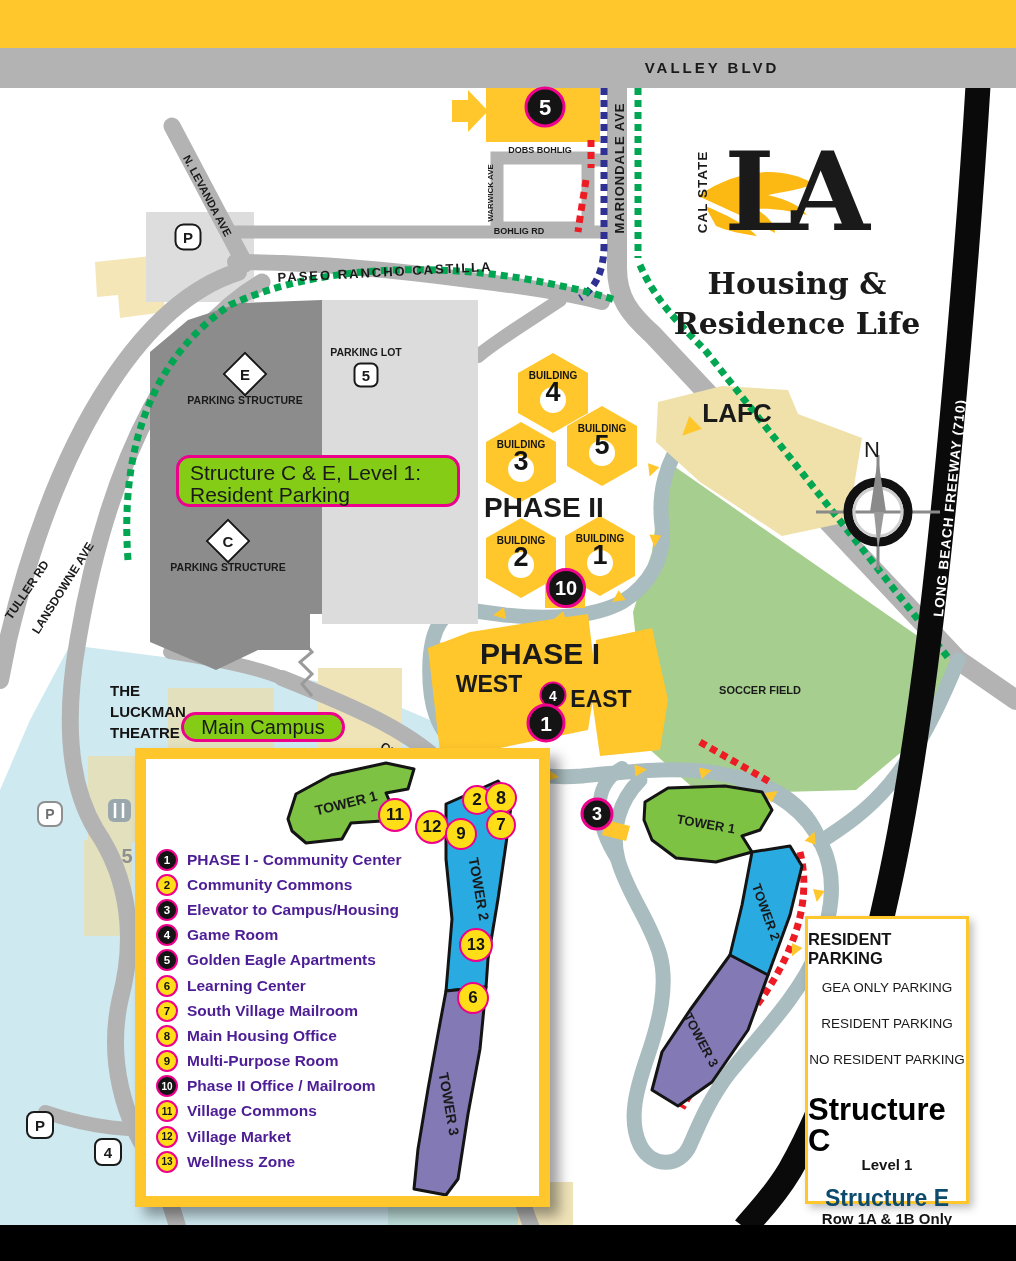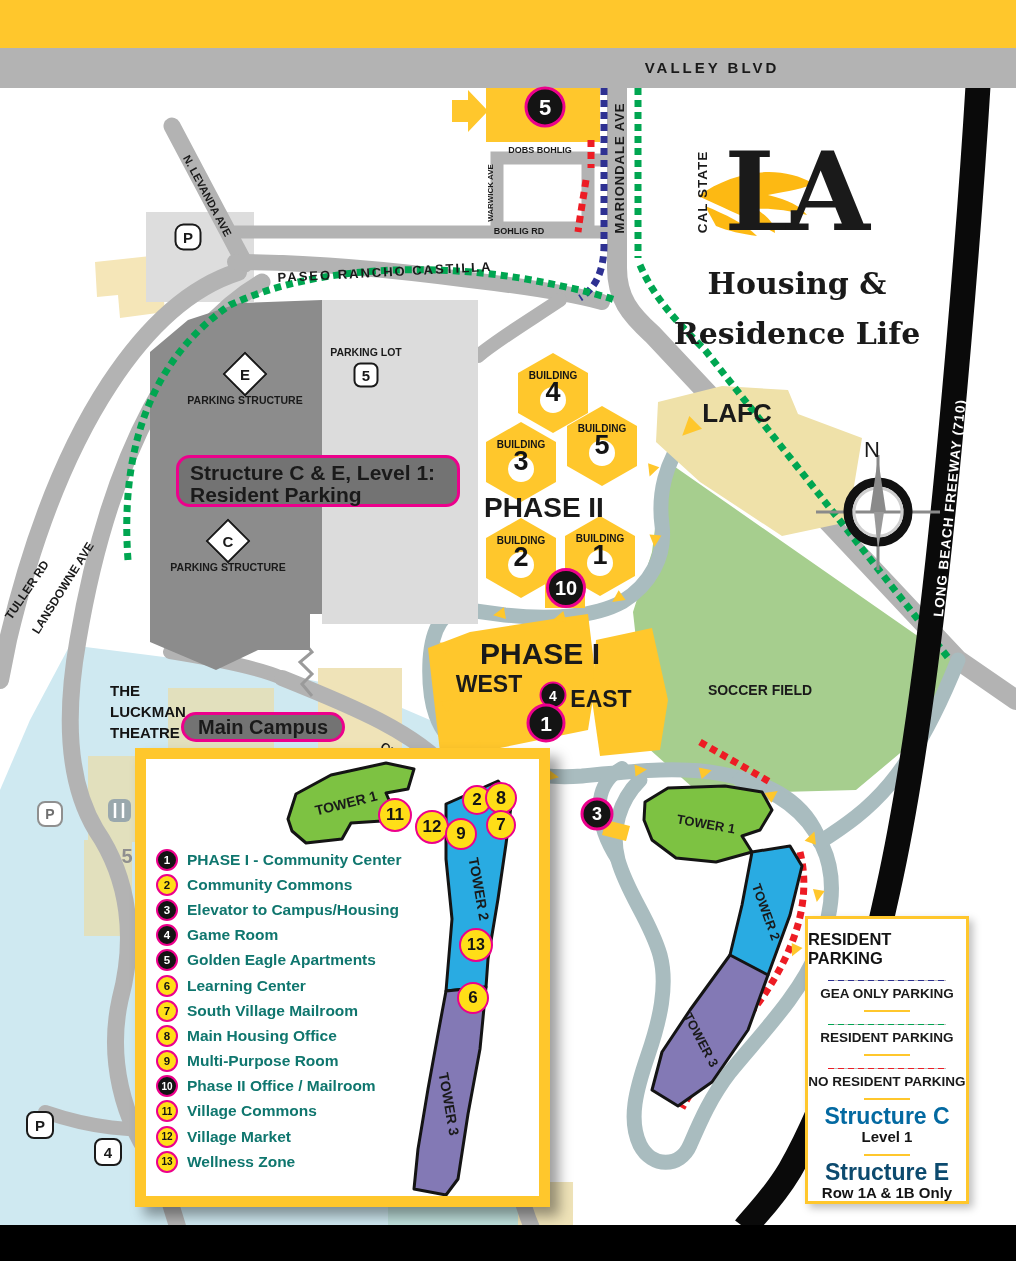--- a/index.html
+++ b/index.html
@@ -13,42 +13,42 @@
          font-weight:bold;transform:translate(-50%,-50%);box-sizing:border-box;z-index:30;}
   .bdark{background:#141414;color:#fff;border:3px solid #EC008C;}
   .blight{background:#FFDE17;color:#141414;border:2px solid #EC008C;}
   .sq{position:absolute;background:#fff;border:2.5px solid #1a1a1a;border-radius:8px;
       display:flex;align-items:center;justify-content:center;font-weight:bold;color:#1a1a1a;
       transform:translate(-50%,-50%);box-sizing:border-box;z-index:30;}
   .diamond{position:absolute;background:#fff;border:2.5px solid #1a1a1a;
       transform:translate(-50%,-50%) rotate(45deg);width:28px;height:28px;z-index:25;}
   .diamond span{position:absolute;inset:0;display:flex;align-items:center;justify-content:center;
       transform:rotate(-45deg);font-weight:bold;font-size:15px;color:#1a1a1a;}
-  .callout{position:absolute;background:#737373;border:3.5px solid #EC008C;border-radius:14px;
-      box-sizing:border-box;z-index:26;color:#1a1a1a;font-weight:bold;}
+  .callout{position:absolute;background:#84cc16;border:3.5px solid #EC008C;border-radius:14px;
+      box-sizing:border-box;z-index:26;color:#1a1a1a;font-weight:normal;}
   .inset{position:absolute;left:135px;top:748px;width:415px;height:459px;background:#fff;
       border:11px solid #FFC72C;box-sizing:border-box;z-index:40;
       box-shadow:9px 9px 12px rgba(0,0,0,.38);}
   .legendbox{position:absolute;left:805px;top:916px;width:164px;height:288px;background:#fff;
       border:3px solid #FFC72C;box-sizing:border-box;z-index:40;display:flex;flex-direction:column;
       align-items:center;padding-top:11px;box-shadow:4px 4px 8px rgba(0,0,0,.25);}
   .dashbar{width:118px;height:9px;margin-top:9px;
       background-image:linear-gradient(#bfbfbf,#bfbfbf);background-size:100% 1px;
       background-position:center;background-repeat:no-repeat;}
   .dash-n{background-image:repeating-linear-gradient(90deg,#2E3192 0 6px,transparent 6px 10px),linear-gradient(#bfbfbf,#bfbfbf);}
   .dash-g{background-image:repeating-linear-gradient(90deg,#00A651 0 6px,transparent 6px 10px),linear-gradient(#bfbfbf,#bfbfbf);}
   .dash-r{background-image:repeating-linear-gradient(90deg,#ED1C24 0 6px,transparent 6px 10px),linear-gradient(#bfbfbf,#bfbfbf);}
   .divider{width:46px;height:3px;background:#FFC72C;margin-top:9px;}
-  .lg-lbl{font-weight:bold;font-size:13.5px;color:#1a1a1a;margin-top:3px;}
+  .lg-lbl{font-weight:normal;font-size:13.5px;color:#1a1a1a;margin-top:3px;}
   .sv-row{display:flex;align-items:center;height:25.2px;gap:9px;}
   .sv-badge{width:22px;height:22px;border-radius:50%;flex:0 0 auto;display:flex;align-items:center;
       justify-content:center;font-weight:bold;font-size:11.5px;box-sizing:border-box;}
   .sv-dark{background:#141414;color:#fff;border:2px solid #EC008C;}
   .sv-light{background:#FFDE17;color:#141414;border:2px solid #EC008C;}
-  .sv-text{font-weight:bold;font-size:15.5px;color:#0f766e;white-space:nowrap;}
+  .sv-text{font-weight:bold;font-size:15.5px;color:#4c1d95;white-space:nowrap;}
   .serif{font-family:"DejaVu Serif","Liberation Serif",serif;}
 </style>
 </head>
 <body>
 
 <div id="stage">
 
   <svg class="abs" style="left:0;top:0;z-index:1" width="1016" height="1261" viewBox="0 0 1016 1261">
 
     <g>
@@ -193,21 +193,21 @@
   </svg>
 
   <div class="abs" style="left:0;top:0;width:1016px;height:48px;background:#FFC72C;z-index:5"></div>
   <div class="abs" style="left:0;top:48px;width:1016px;height:40px;background:#B3B3B3;z-index:5"></div>
   <div class="lbl" style="left:712px;top:67px;font-size:15px;letter-spacing:3px;z-index:6">VALLEY BLVD</div>
   <div class="abs" style="left:0;top:1225px;width:1016px;height:36px;background:#000;z-index:45"></div>
 
   <div class="lbl" style="left:703px;top:192px;font-size:13.5px;letter-spacing:1px;transform:translate(-50%,-50%) rotate(-90deg);z-index:2">CAL STATE</div>
   <div class="lbl serif" style="left:790px;top:192px;font-size:108px;letter-spacing:-14px;font-weight:bold;z-index:1">LA</div>
   <div class="lbl serif" style="left:797px;top:284px;font-size:30px;z-index:2">Housing &amp;</div>
-  <div class="lbl serif" style="left:797px;top:334px;font-size:30px;z-index:2">Residence Life</div>
+  <div class="lbl serif" style="left:797px;top:324px;font-size:30px;z-index:2">Residence Life</div>
 
   <div class="lbl" style="left:619px;top:168px;font-size:13px;letter-spacing:1px;transform:translate(-50%,-50%) rotate(-90deg);z-index:7">MARIONDALE AVE</div>
   <div class="lbl" style="left:540px;top:150px;font-size:9px;z-index:7">DOBS BOHLIG</div>
   <div class="lbl" style="left:491px;top:193px;font-size:8px;transform:translate(-50%,-50%) rotate(-90deg);z-index:7">WARWICK AVE</div>
   <div class="lbl" style="left:519px;top:231px;font-size:9px;z-index:7">BOHLIG RD</div>
   <div class="lbl" style="left:207px;top:196px;font-size:11px;transform:translate(-50%,-50%) rotate(62deg);z-index:7">N. LEVANDA AVE</div>
   <div class="lbl" style="left:385px;top:272px;font-size:13px;letter-spacing:2px;transform:translate(-50%,-50%) rotate(-3deg);z-index:7">PASEO RANCHO CASTILLA</div>
   <div class="lbl" style="left:27px;top:590px;font-size:12px;transform:translate(-50%,-50%) rotate(-56deg);z-index:7">TULLER RD</div>
   <div class="lbl" style="left:63px;top:588px;font-size:12px;transform:translate(-50%,-50%) rotate(-58deg);z-index:7">LANSDOWNE AVE</div>
   <div class="lbl" style="left:950px;top:508px;font-size:13.5px;color:#fff;letter-spacing:1px;transform:translate(-50%,-50%) rotate(-84deg);z-index:7">LONG BEACH FREEWAY (710)</div>
@@ -250,21 +250,21 @@
     <div style="font-size:27px;font-weight:bold;line-height:.85;">2</div>
   </div>
   <div class="abs" style="left:600px;top:550px;transform:translate(-50%,-50%);text-align:center;z-index:8;color:#141414;">
     <div style="font-size:10px;font-weight:bold;">BUILDING</div>
     <div style="font-size:27px;font-weight:bold;line-height:.85;">1</div>
   </div>
   <div class="badge bdark" style="left:566px;top:588px;width:40px;height:40px;font-size:20px;">10</div>
 
   <div class="lbl" style="left:737px;top:413px;font-size:26px;z-index:8">LAFC</div>
   <div class="lbl" style="left:872px;top:450px;font-size:22px;font-weight:normal;z-index:8">N</div>
-  <div class="lbl" style="left:760px;top:690px;font-size:14px;z-index:8">SOCCER FIELD</div>
+  <div class="lbl" style="left:760px;top:690px;font-size:11px;z-index:8">SOCCER FIELD</div>
 
   <div class="lbl" style="left:540px;top:654px;font-size:30px;z-index:8">PHASE I</div>
   <div class="lbl" style="left:489px;top:684px;font-size:23px;z-index:8">WEST</div>
   <div class="lbl" style="left:601px;top:699px;font-size:23px;z-index:8">EAST</div>
   <div class="badge bdark" style="left:553px;top:695px;width:27px;height:27px;font-size:14px;border-width:2.5px;">4</div>
   <div class="badge bdark" style="left:546px;top:723px;width:39px;height:39px;font-size:21px;">1</div>
 
   <div class="abs" style="left:110px;top:680px;font-weight:bold;font-size:15px;line-height:21px;color:#141414;z-index:8;">
     <div>THE</div>
     <div>LUCKMAN</div>
@@ -364,20 +364,20 @@
     <div style="font-weight:bold;font-size:16.5px;color:#141414;">RESIDENT PARKING</div>
     <div class="dashbar dash-n"></div>
     <div class="lg-lbl">GEA ONLY PARKING</div>
     <div class="divider"></div>
     <div class="dashbar dash-g"></div>
     <div class="lg-lbl">RESIDENT PARKING</div>
     <div class="divider"></div>
     <div class="dashbar dash-r"></div>
     <div class="lg-lbl">NO RESIDENT PARKING</div>
     <div class="divider"></div>
-    <div style="font-weight:bold;font-size:23px;color:#0369a1;margin-top:5px;line-height:1;">Structure C</div>
+    <div style="font-weight:bold;font-size:31px;color:#000000;margin-top:18px;line-height:1;">Structure C</div>
     <div style="font-weight:bold;font-size:15px;color:#141414;">Level 1</div>
     <div class="divider"></div>
     <div style="font-weight:bold;font-size:23px;color:#0c4a6e;margin-top:5px;line-height:1;">Structure E</div>
     <div style="font-weight:bold;font-size:15px;color:#141414;">Row 1A &amp; 1B Only</div>
   </div>
 
 </div>
 
 </body></html>

